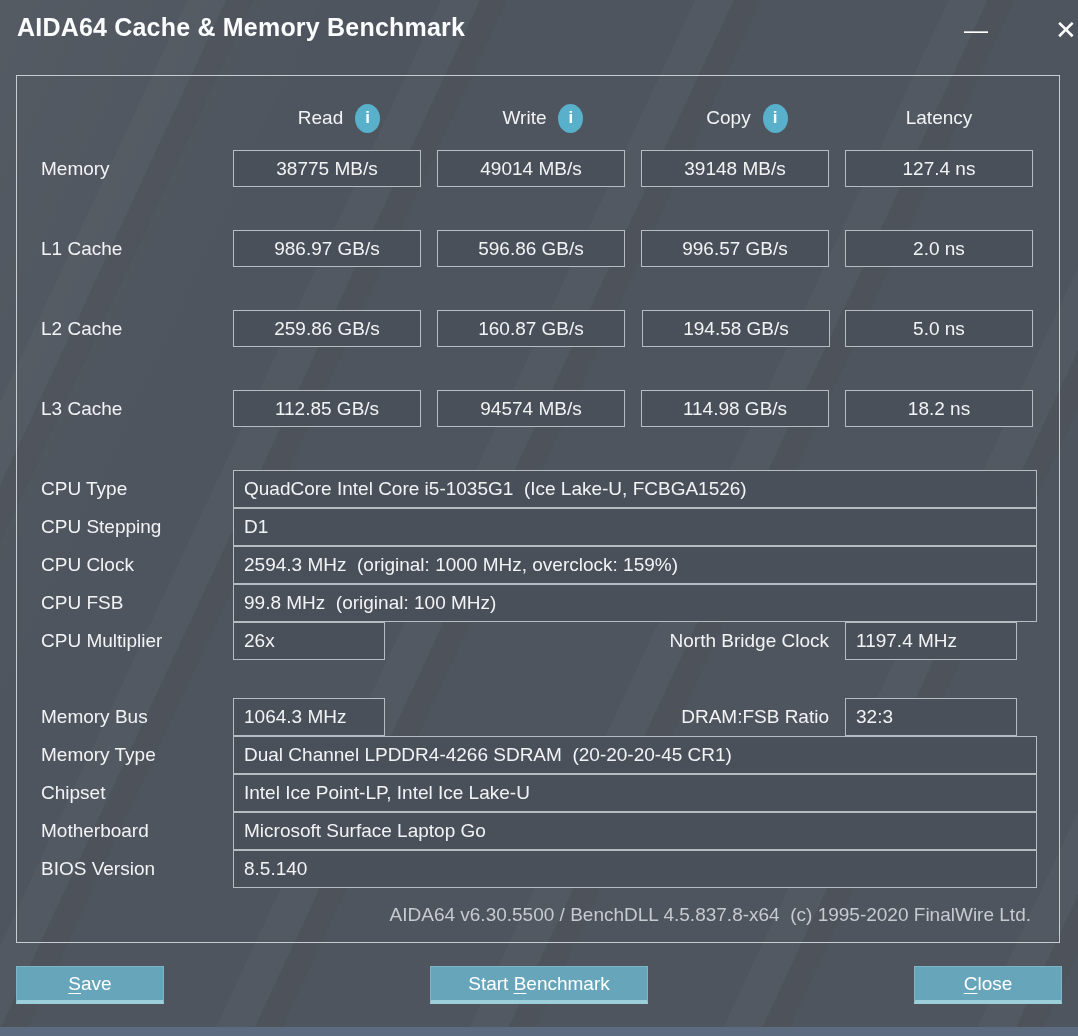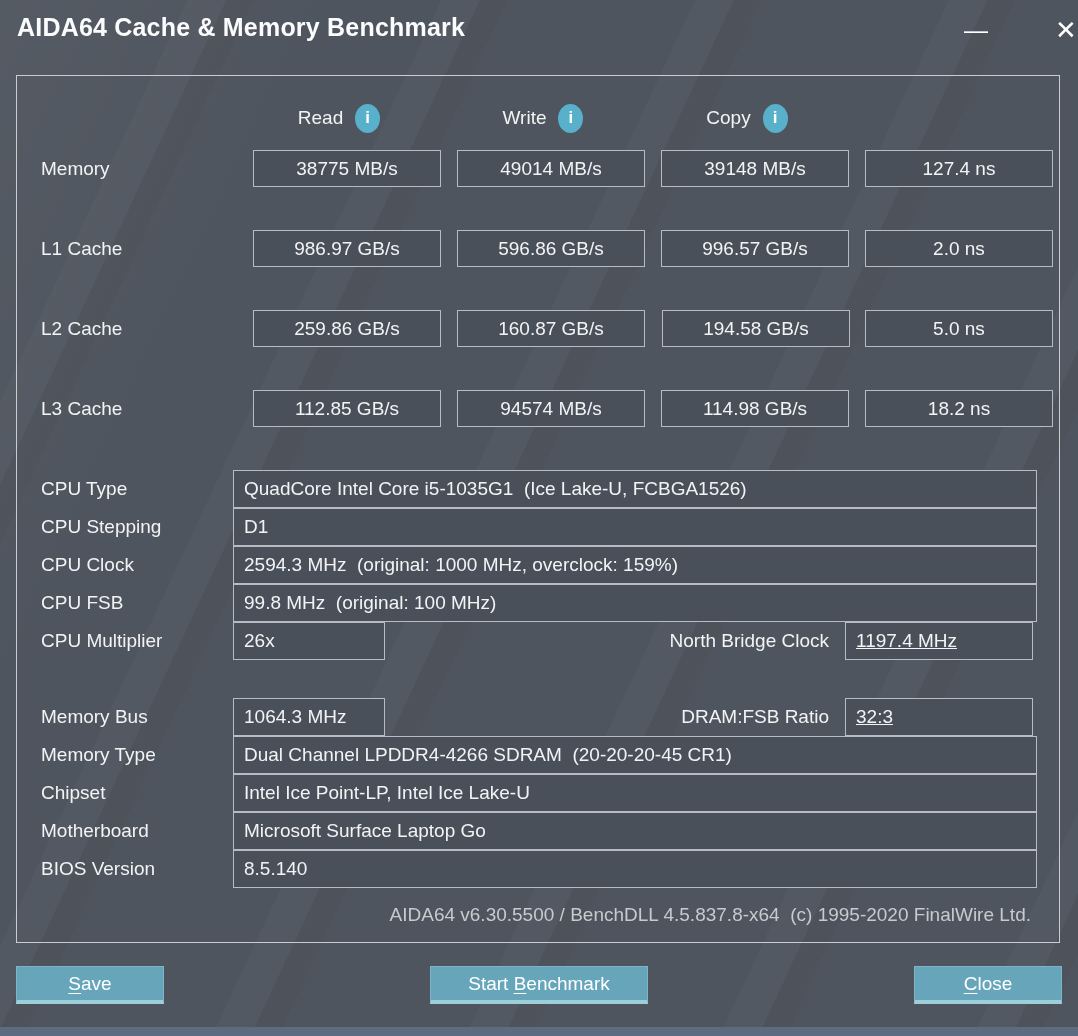--- a/index.html
+++ b/index.html
@@ -21,28 +21,28 @@
   .win-btn.close{right:22px;font-size:26px;}
   
   .panel{position:absolute;left:16px;top:75px;width:1044px;height:868px;border:1px solid #c9ccd1;box-sizing:border-box;}
   
   .col-head{position:absolute;top:24px;height:36px;width:188px;display:flex;align-items:center;justify-content:center;gap:12px;font-size:19px;}
   .info-badge{width:25px;height:29px;border-radius:50%;background:#58b0ca;color:#fff;
     display:flex;align-items:center;justify-content:center;font-size:17px;font-weight:700;flex:0 0 auto;}
   
   .rlabel{position:absolute;left:24px;height:37px;display:flex;align-items:center;font-size:19px;}
   .bcell{position:absolute;height:37px;width:188px;background:#4a505a;border:1px solid #b7bcc2;
-    box-sizing:border-box;display:flex;align-items:center;justify-content:center;font-size:19px;white-space:pre;margin-left:20px;}
+    box-sizing:border-box;display:flex;align-items:center;justify-content:center;font-size:19px;white-space:pre;}
   
   .ilabel{position:absolute;left:24px;height:38px;display:flex;align-items:center;font-size:19px;}
   .ibox{position:absolute;height:38px;background:#4a505a;border:1px solid #b7bcc2;box-sizing:border-box;
     display:flex;align-items:center;padding:0 10px;font-size:19px;white-space:pre;overflow:hidden;}
   .ibox.full{left:216px;width:804px;}
   .ibox.small{left:216px;width:152px;}
-  .ibox.extra{left:828px;width:188px;text-decoration:underline;}
+  .ibox.extra{left:828px;width:172px;}
   .midlabel{position:absolute;left:420px;width:392px;height:38px;display:flex;align-items:center;
     justify-content:flex-end;font-size:19px;}
   .footer{position:absolute;right:28px;top:828px;font-size:19px;color:#c7cacf;white-space:pre;}
   
   .btn{position:absolute;top:966px;height:38px;background:#67a6ba;
     border:1px solid #7db4c6;border-bottom:4px solid #9ccfda;box-sizing:border-box;
     color:#ffffff;font-size:19px;display:flex;align-items:center;justify-content:center;cursor:pointer;white-space:pre;}
   .btn .accel{text-decoration:underline;text-underline-offset:3px;}
   .btn-save{left:16px;width:148px;}
   .btn-start{left:430px;width:218px;}
@@ -68,20 +68,23 @@
       <span>Read</span>
       <span class="info-badge">i</span>
     </div>
     <div class="col-head" style="left:432px">
       <span>Write</span>
       <span class="info-badge">i</span>
     </div>
     <div class="col-head" style="left:636px">
       <span>Copy</span>
       <span class="info-badge">i</span>
+    </div>
+    <div class="col-head" style="left:828px">
+      <span>Latency</span>
     </div>
 
     <div>
       <div class="rlabel" style="top:74px">Memory</div>
       <div class="bcell" style="top:74px;left:216px">38775 MB/s</div>
       <div class="bcell" style="top:74px;left:420px">49014 MB/s</div>
       <div class="bcell" style="top:74px;left:624px">39148 MB/s</div>
       <div class="bcell" style="top:74px;left:828px">127.4 ns</div>
     </div>
     <div>

